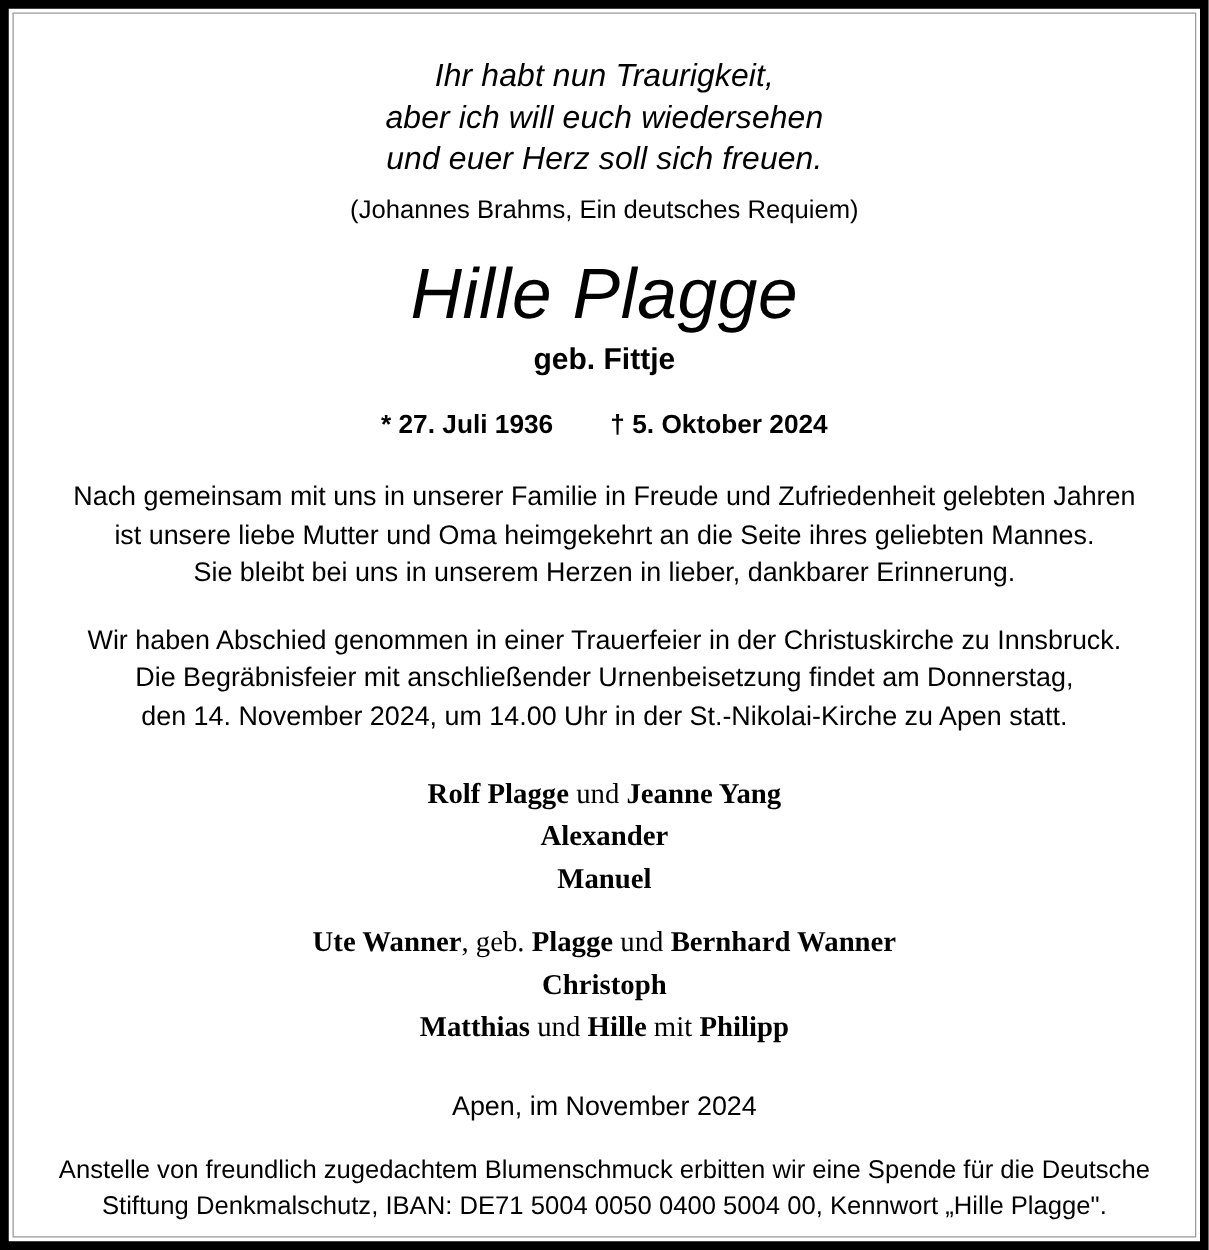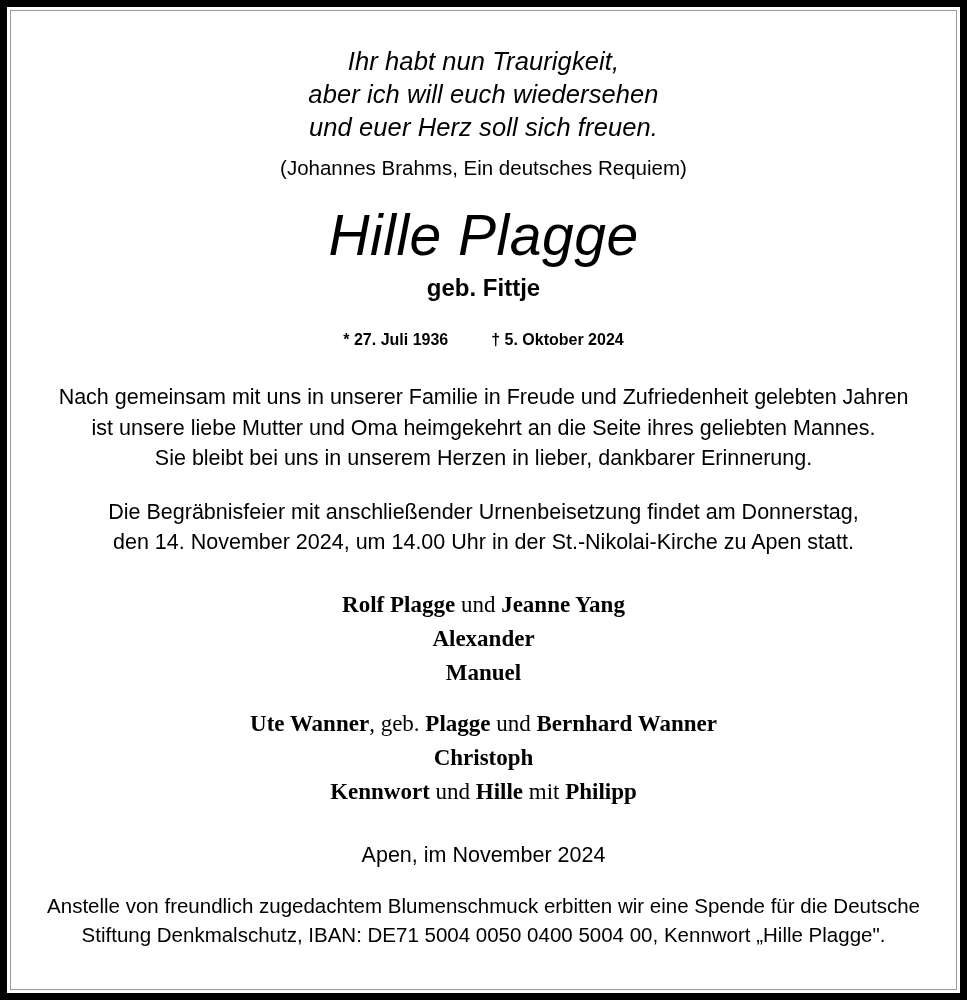--- a/index.html
+++ b/index.html
@@ -66,21 +66,21 @@
     text-align: center;
   }
   .maiden-name {
     font-weight: 700;
     font-size: 24px;
     line-height: 30px;
     margin-top: 6px;
   }
   .life-dates {
     font-weight: 700;
-    font-size: 16px;
+    font-size: 21px;
     line-height: 32px;
     margin-top: 21px;
   }
   .date-gap { display: inline-block; width: 34px; }
 
   
   .body-par {
     font-size: 21.5px;
     line-height: 30.5px;
     margin-top: 26px;
@@ -132,20 +132,21 @@
       <span class="date-gap"></span>
       <span>† 5. Oktober 2024</span>
     </div>
 
     <div class="block body-par">
       <span class="body-line">Nach gemeinsam mit uns in unserer Familie in Freude und Zufriedenheit gelebten Jahren</span>
       <span class="body-line">ist unsere liebe Mutter und Oma heimgekehrt an die Seite ihres geliebten Mannes.</span>
       <span class="body-line">Sie bleibt bei uns in unserem Herzen in lieber, dankbarer Erinnerung.</span>
     </div>
     <div class="block body-par tight">
+      <span class="body-line">Wir haben Abschied genommen in einer Trauerfeier in der Christuskirche zu Innsbruck.</span>
       <span class="body-line">Die Begräbnisfeier mit anschließender Urnenbeisetzung findet am Donnerstag,</span>
       <span class="body-line">den 14. November 2024, um 14.00 Uhr in der St.-Nikolai-Kirche zu Apen statt.</span>
     </div>
 
     <div class="block survivors">
 
       <div class="survivor-group">
         <div class="survivor-line">
           <span>Rolf Plagge</span><span class="plain"> und </span><span>Jeanne Yang</span>
         </div>
@@ -158,21 +159,21 @@
       </div>
 
       <div class="survivor-group">
         <div class="survivor-line">
           <span>Ute Wanner</span><span class="plain">, geb. </span><span>Plagge</span><span class="plain"> und </span><span>Bernhard Wanner</span>
         </div>
         <div class="survivor-line">
           <span>Christoph</span>
         </div>
         <div class="survivor-line">
-          <span>Kennwort</span><span class="plain"> und </span><span>Hille</span><span class="plain"> mit </span><span>Philipp</span>
+          <span>Matthias</span><span class="plain"> und </span><span>Hille</span><span class="plain"> mit </span><span>Philipp</span>
         </div>
       </div>
 
     </div>
 
     <div class="block place-date">Apen, im November 2024</div>
     <div class="block donation">
       <span class="body-line">Anstelle von freundlich zugedachtem Blumenschmuck erbitten wir eine Spende für die Deutsche</span>
       <span class="body-line">Stiftung Denkmalschutz, IBAN: DE71 5004 0050 0400 5004 00, Kennwort „Hille Plagge".</span>
     </div>

